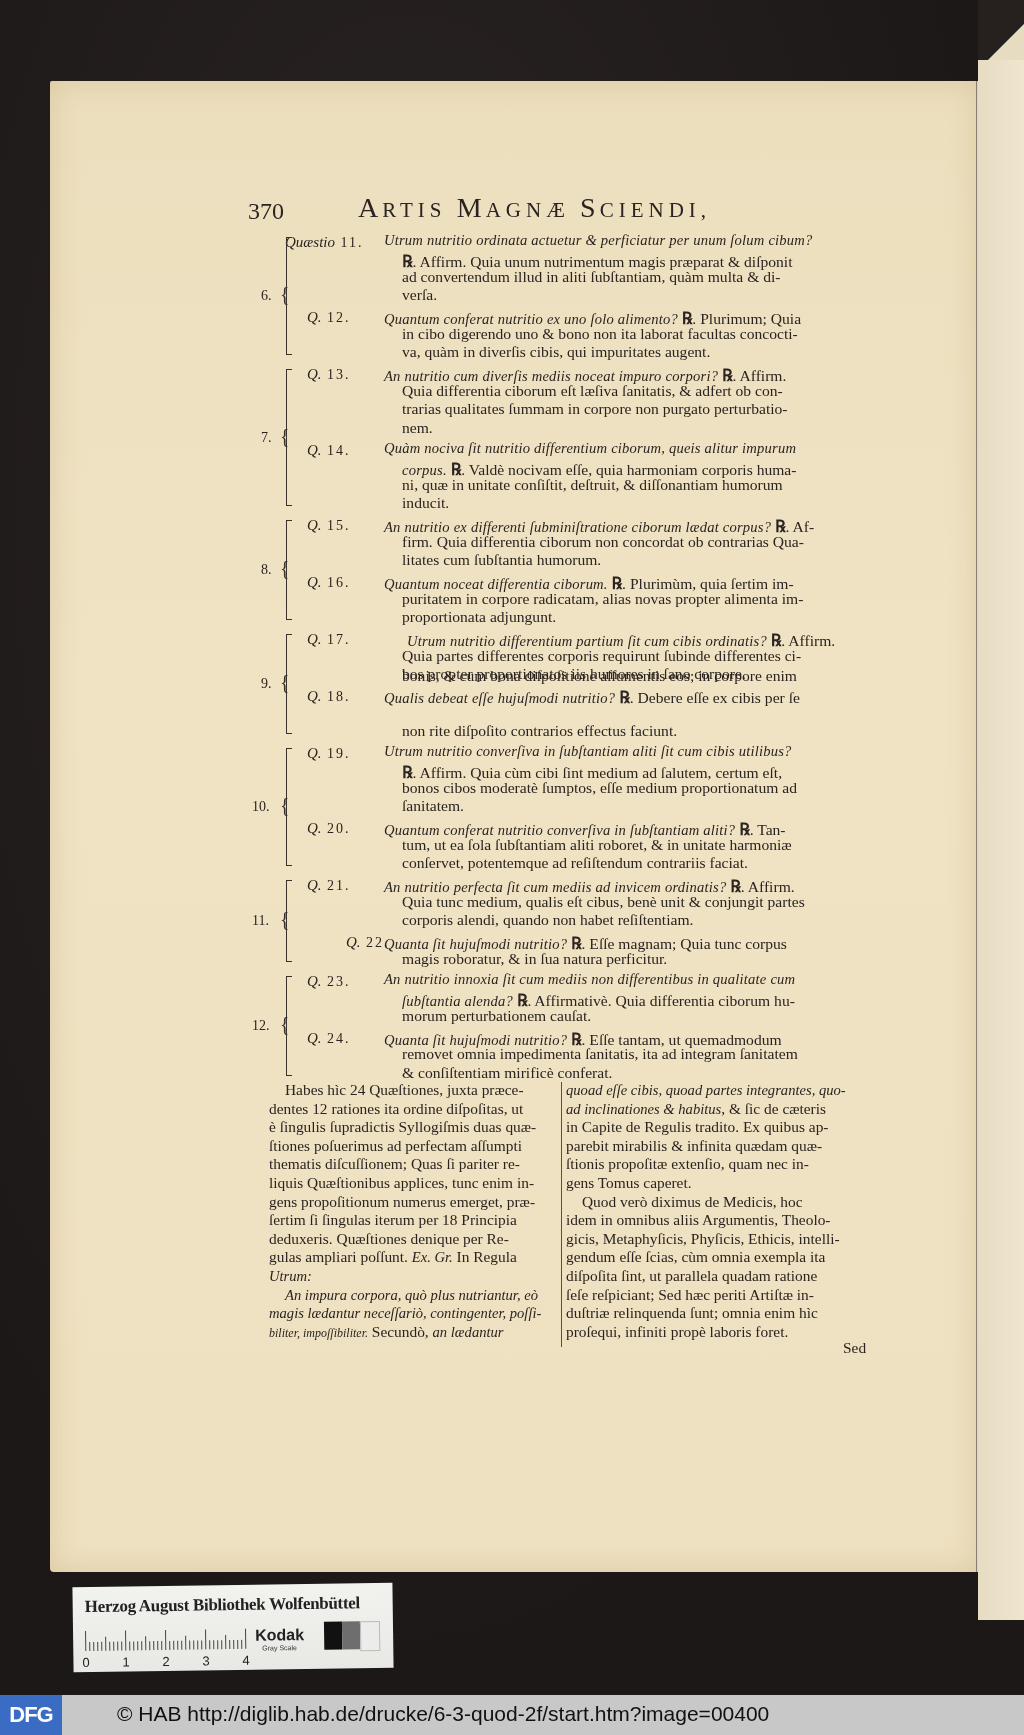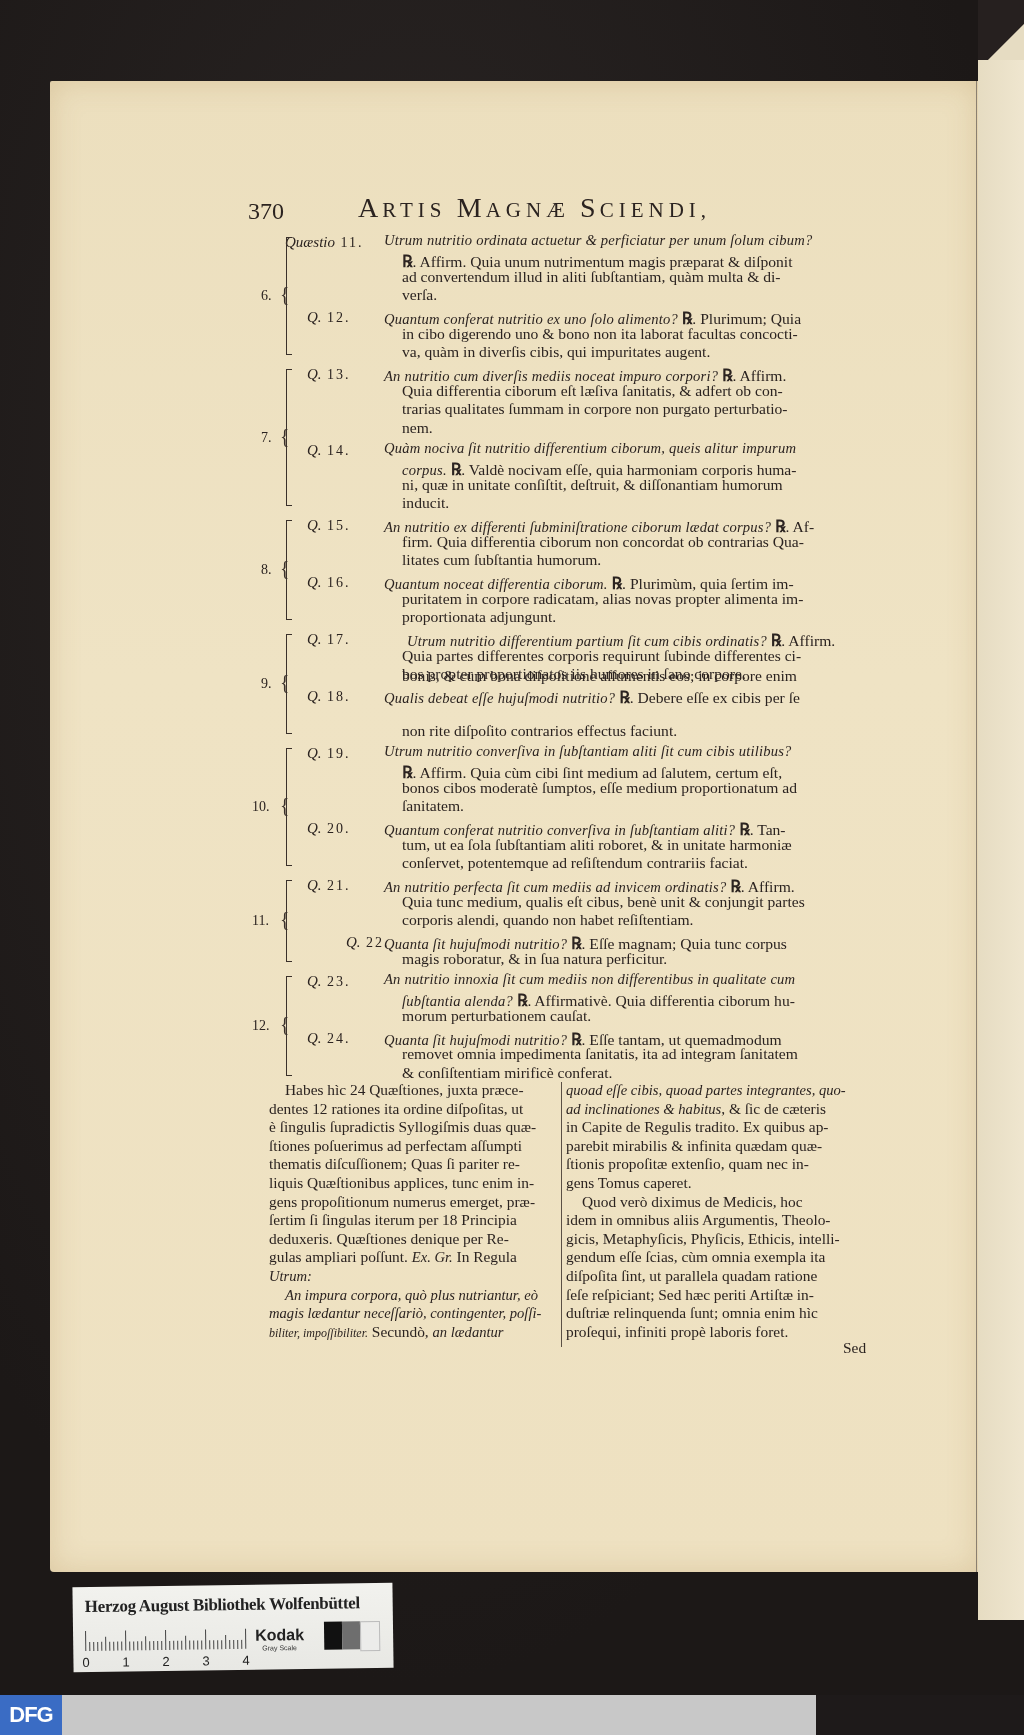--- a/index.html
+++ b/index.html
@@ -37,21 +37,21 @@
   .col-rule { position:absolute; left:561px; top:1082px; width:1px; height:265px; background:#5a4f45; }
   .card { position:absolute; left:73px; top:1585px; width:320px; height:85px;
     background:linear-gradient(180deg,#f2f2ee,#e8e8e4); transform:rotate(-0.8deg); }
   .card-title { position:absolute; left:12px; top:10px; font-family:"Liberation Serif", serif; font-weight:bold; font-size:17px; color:#222; white-space:nowrap; letter-spacing:-0.3px; }
   .ruler { position:absolute; left:12px; top:44px; width:160px; height:20px; }
   .ruler-tick { position:absolute; bottom:0; width:1px; background:#444; }
   .ruler-label { position:absolute; top:68px; font-family:"Liberation Sans", sans-serif; font-size:13px; color:#222; }
   .kodak { position:absolute; left:182px; top:42px; font-family:"Liberation Sans", sans-serif; font-weight:bold; font-size:16px; color:#222; }
   .kodak-sub { position:absolute; left:189px; top:60px; font-family:"Liberation Sans", sans-serif; font-size:7px; color:#333; }
   .swatch { position:absolute; top:38px; width:18px; height:28px; }
-  .footer { position:absolute; left:0; top:1695px; width:808px; height:40px; background:#c8c8c8;padding-left:8px; }
+  .footer { position:absolute; left:0; top:1695px; width:1024px; height:40px; background:#c8c8c8; }
   .dfg { position:absolute; left:0; top:0; width:62px; height:40px; background:#3a6cc4; color:#fff;
     font-family:"Liberation Sans", sans-serif; font-weight:bold; font-size:22px; line-height:40px; text-align:center; letter-spacing:-1px; }
   .footer-text { position:absolute; left:117px; top:7px; font-family:"Liberation Sans", sans-serif; font-size:21px; color:#111; white-space:nowrap; }
 </style>
 </head>
 <body>
 
 <div class="backdrop"></div>
 <div class="next-page-corner"></div>
 <div class="next-page"></div>
@@ -235,13 +235,14 @@
     </div>
   <div class="kodak">Kodak</div>
   <div class="kodak-sub">Gray Scale</div>
   <div class="swatch" style="left: 251px; background: rgb(17, 17, 17);"></div>
   <div class="swatch" style="left: 269px; background: rgb(110, 110, 110);"></div>
   <div class="swatch" style="left: 287px; border: 1px solid rgb(187, 187, 187); background: rgb(236, 236, 234);"></div>
 </div>
 
 <div class="footer">
   <div class="dfg">DFG</div>
+  <div class="footer-text">© HAB http://diglib.hab.de/drucke/6-3-quod-2f/start.htm?image=00400</div>
 </div>
 
 </body></html>

